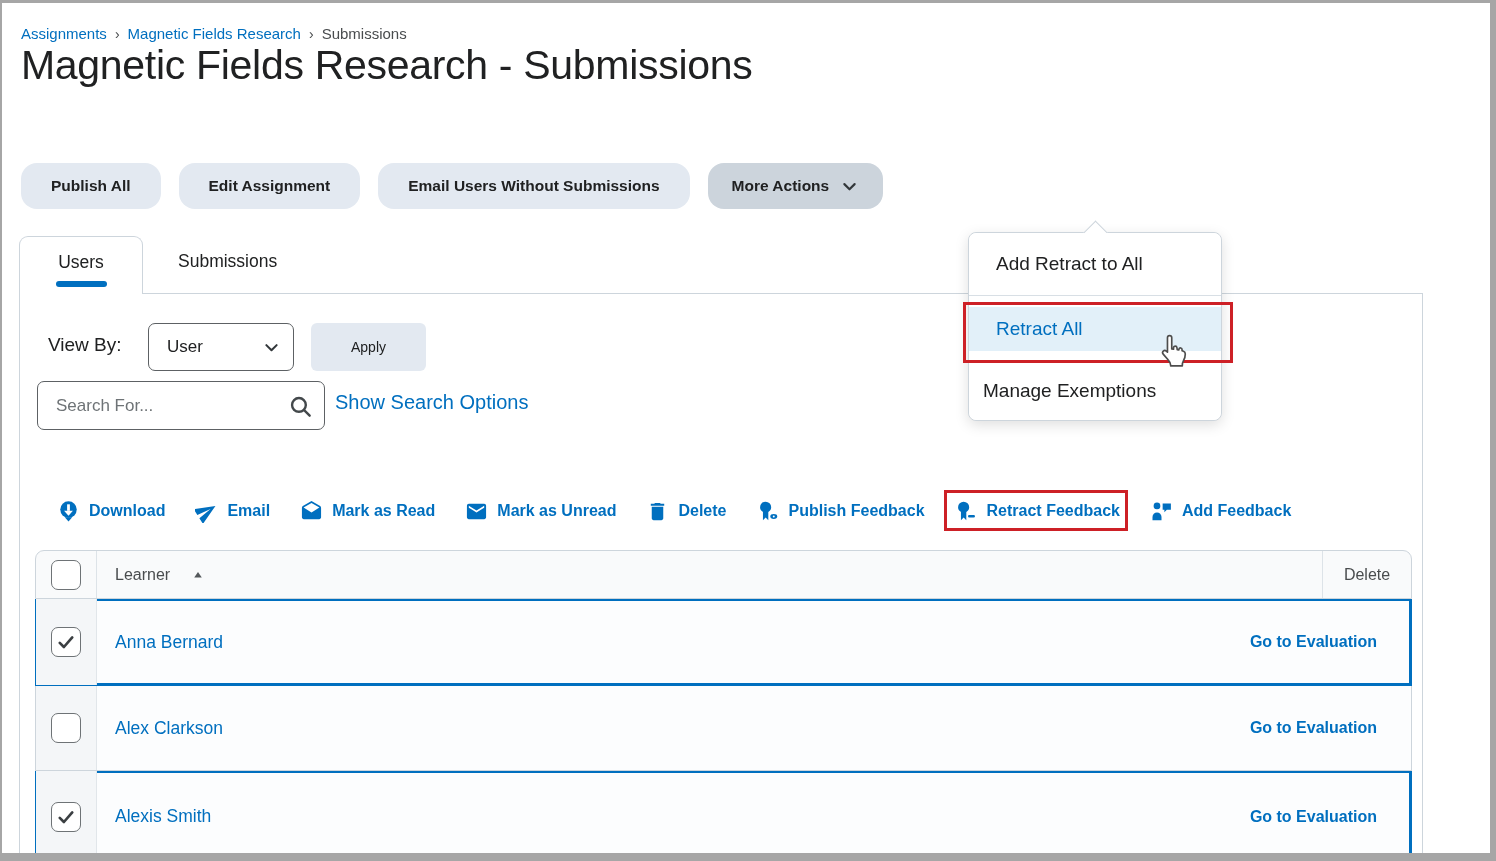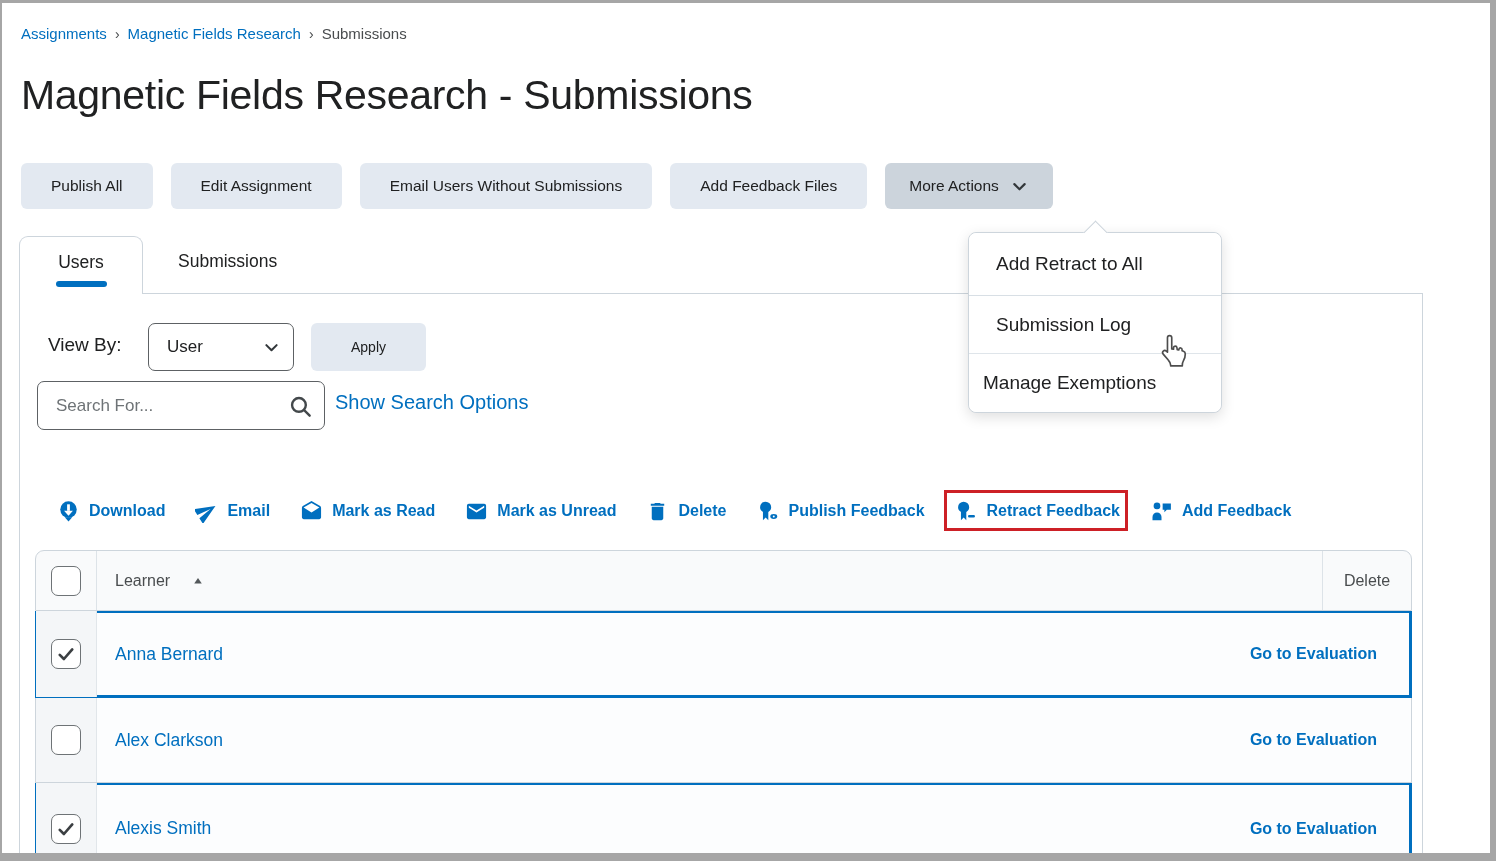--- a/index.html
+++ b/index.html
@@ -10,26 +10,26 @@
   svg{display:block;}
   .frame{position:absolute;inset:0;border-style:solid;border-color:#a6a6a6;
     border-width:3px 6px 8px 2px;pointer-events:none;z-index:60;}
 
   
   .breadcrumb{position:absolute;left:21px;top:25px;font-size:15px;color:#494c4e;display:flex;align-items:center;}
   .breadcrumb a{color:#006fbf;text-decoration:none;cursor:pointer;}
   .breadcrumb .sep{margin:0 8px;color:#494c4e;font-size:14px;}
 
   
-  .page-title{position:absolute;left:21px;top:72px;font-size:41px;font-weight:400;color:#202122;margin:0;letter-spacing:-0.3px;}
+  .page-title{position:absolute;left:21px;top:42px;font-size:41px;font-weight:400;color:#202122;margin:0;letter-spacing:-0.3px;}
 
   
   .toolbar{position:absolute;left:21px;top:163px;display:flex;gap:18px;}
-  .btn{height:46px;padding:0 30px;background:#e3e9f1;border:none;border-radius:6px;
-    font-family:"Liberation Sans",sans-serif;font-size:15.5px;font-weight:400;color:#202122;
+  .btn{height:46px;padding:0 30px;background:#e3e9f1;border:none;border-radius:16px;
+    font-family:"Liberation Sans",sans-serif;font-size:15.5px;font-weight:700;color:#202122;
     display:flex;align-items:center;cursor:pointer;white-space:nowrap;}
   .btn.more{background:#ccd4dc;gap:11px;padding:0 24px;}
   .chev{width:19px;height:19px;}
 
   
   .panel{position:absolute;left:19px;top:293px;width:1404px;height:568px;
     border:1px solid #cdd5dc;border-bottom:none;box-sizing:border-box;}
   .tab-active{position:absolute;left:19px;top:236px;width:124px;height:58px;background:#fff;
     border:1px solid #cdd5dc;border-bottom:none;border-radius:9px 9px 0 0;z-index:2;box-sizing:border-box;cursor:pointer;}
   .tab-active .lbl{position:absolute;top:15px;width:100%;text-align:center;font-size:17.5px;color:#202122;}
@@ -54,21 +54,21 @@
 
   
   .actions{position:absolute;left:57px;top:492px;height:38px;display:flex;align-items:center;gap:30px;z-index:3;}
   .action{display:flex;align-items:center;gap:9px;color:#006fbf;font-size:16px;font-weight:700;cursor:pointer;white-space:nowrap;}
   .action svg{width:23px;height:23px;fill:#006fbf;}
   .action.retract{position:relative;}
   .red-frame-action{position:absolute;left:-11px;right:-8px;top:-10px;bottom:-8px;border:3px solid #cd2026;z-index:12;pointer-events:none;}
 
   
   .table{position:absolute;left:35px;top:550px;width:1377px;z-index:1;}
-  .thead{height:61px;display:flex;background:#f9fafb;border:1px solid #cdd5dc;border-radius:9px 9px 0 0;
+  .thead{height:49px;display:flex;background:#f9fafb;border:1px solid #cdd5dc;border-radius:9px 9px 0 0;
     box-sizing:border-box;font-size:16px;color:#494c4e;}
   .hc{display:flex;align-items:center;box-sizing:border-box;}
   .col-check{width:61px;justify-content:center;border-right:1px solid #dde3e8;}
   .col-learner{flex:1;padding-left:18px;gap:22px;border-right:1px solid #dde3e8;}
   .col-date{width:198px;justify-content:center;border-right:1px solid #dde3e8;}
   .col-del{width:88px;justify-content:center;}
   .trow{display:flex;background:#fcfdfe;position:relative;box-sizing:border-box;
     border-left:1px solid #cdd5dc;border-right:1px solid #cdd5dc;border-bottom:1px solid #cdd5dc;}
   .trow.selected{box-shadow:inset 0 0 0 2px #006fbf;border-color:#006fbf;}
   .cell-check{width:61px;display:flex;align-items:center;justify-content:center;background:#f4f6f8;
@@ -110,21 +110,20 @@
   <span class="sep">›</span>
   <span>Submissions</span>
 </nav>
 
 <h1 class="page-title">Magnetic Fields Research - Submissions</h1>
 
 <div class="toolbar">
   <button class="btn">Publish All</button>
   <button class="btn">Edit Assignment</button>
   <button class="btn">Email Users Without Submissions</button>
-  <button class="btn">Add Feedback Files</button>
   <button class="btn more">
     <span>More Actions</span>
     <span class="chev">
       <svg viewBox="0 0 24 24" fill="none" stroke="#32373a" stroke-width="2.7" stroke-linecap="round" stroke-linejoin="round">
           <path d="M5.5 9 12 15.5 18.5 9"></path>
         </svg>
     </span>
   </button>
 </div>
 
@@ -286,21 +285,25 @@
       </div>
     </div>
     <div class="cell-name">Alexis Smith</div>
     <a class="cell-eval">Go to Evaluation</a>
   </div>
 </div>
 
 <div class="menu">
   <div class="menu-caret"></div>
   <div class="mi mi1">Add Retract to All</div>
-  <div class="mi mi3">Submission Log</div>
+  <div class="mi mi2">
+    <div class="hover-bg"></div>
+    <span class="mi-label">Retract All</span>
+    <div class="red-frame-menu"></div>
+  </div>
   <div class="mi mi4">Manage Exemptions</div>
 </div>
 
 <div class="cursor">
   <svg width="38" height="42" viewBox="0 0 32 34">
     <path d="M12.3 3.2c1 0 1.8.8 1.8 1.8v9.4l1.5.3v-1.3c0-1.8 2.7-1.9 2.9 0l.2 1.6 1.3.3.2-.8c.5-1.5 2.6-1.1 2.6.5v1l1.2.4c.9.3 1.5 1.2 1.5 2.2 0 2.7-.7 4.4-1.6 5.9-.6 1-.9 2.3-.9 3.6v.6h-9.8v-.5c0-1.6-.7-3-2-4.4l-4.3-5c-1.6-1.9.9-4 2.6-2.5l1 .9V5c0-1 .8-1.8 1.8-1.8z" fill="#ffffff" stroke="#4d4d4d" stroke-width="1.4" stroke-linejoin="round"></path>
   </svg>
 </div>
 
 <div class="frame"></div>

